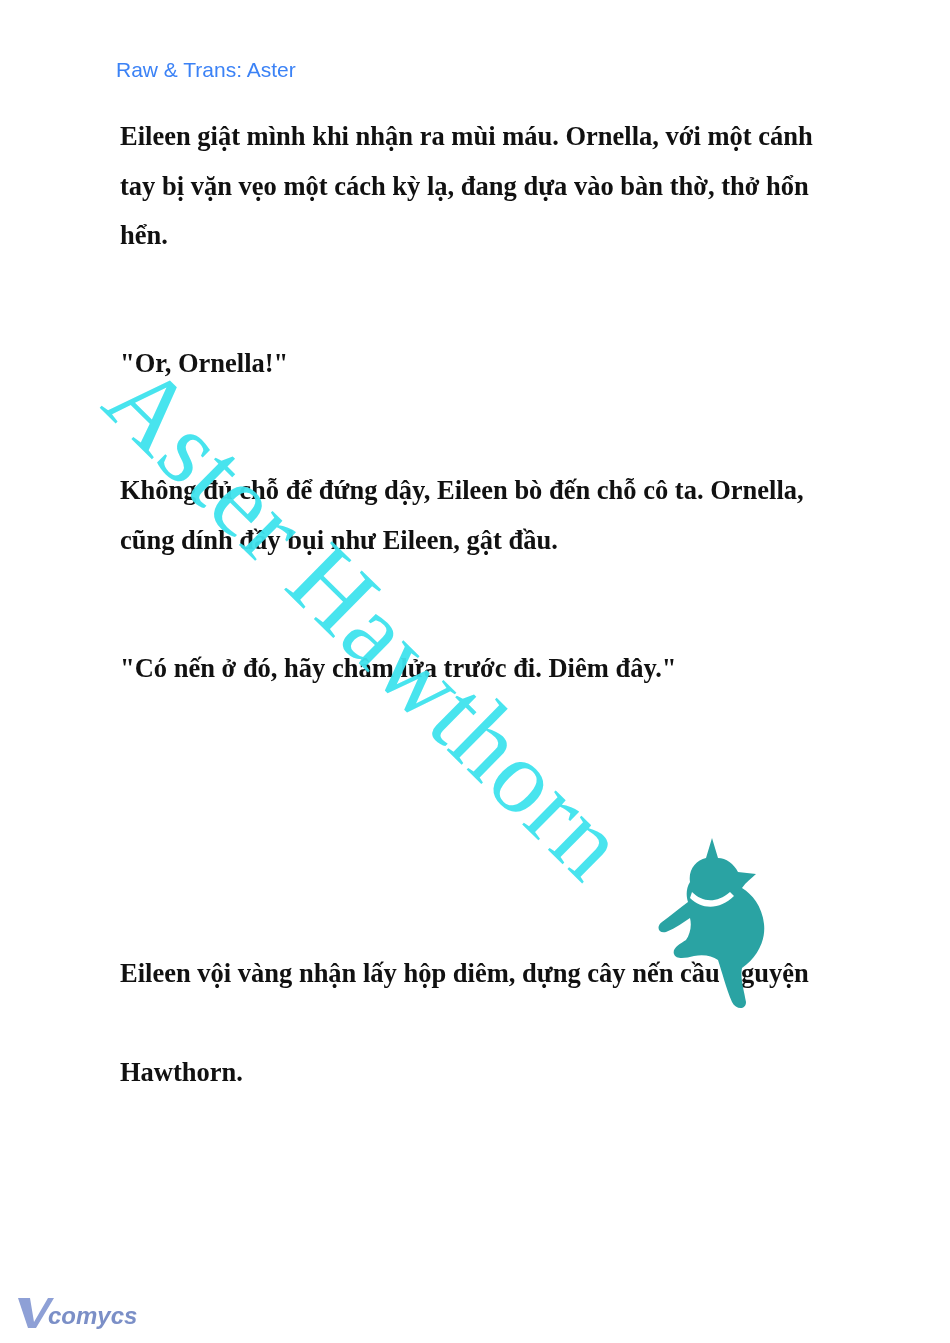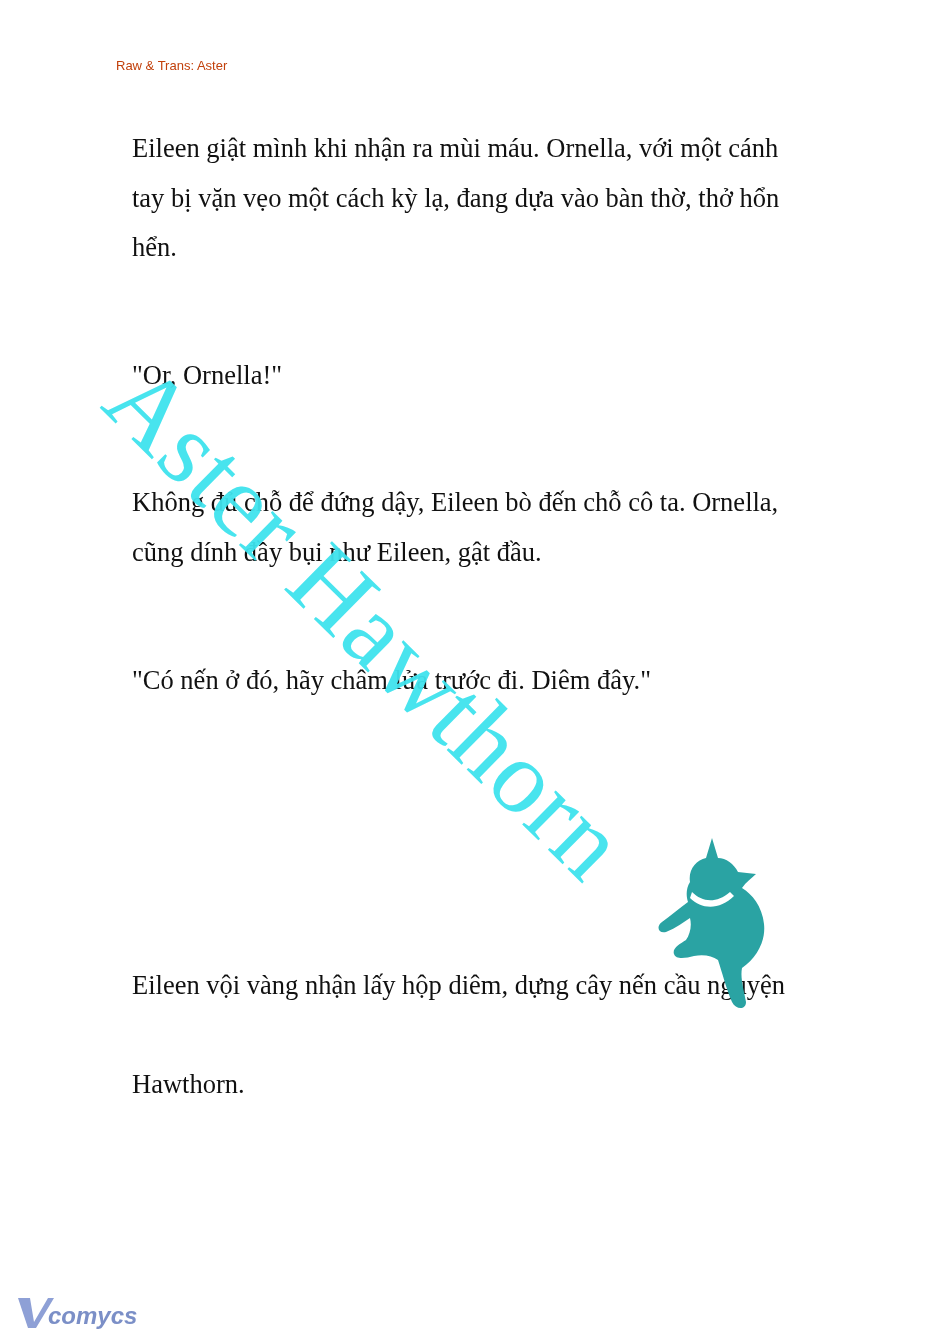--- a/index.html
+++ b/index.html
@@ -17,34 +17,35 @@
       position: absolute;
       left: 0; top: 0;
       width: 950px; height: 1343px;
       background: #ffffff;
     }
     .header {
       position: absolute;
       left: 116px;
       top: 58px;
       font-family: "Liberation Sans", sans-serif;
-      font-size: 13px;
-      color: #c2410c;
+      font-size: 21px;
+      color: #3b82f6;
       text-align: center;
     }
     .para {
       position: absolute;
       left: 116px;
       width: 720px;
       font-family: "Liberation Serif", serif;
       font-size: 26.5px;
       line-height: 49.5px;
       color: #111111;
-      margin: 16px;
+      margin: 4px;
       white-space: pre-line;
+      font-weight: bold;
     }
     .watermark {
       position: absolute;
       left: 105px;
       top: 588px;
       transform-origin: 0 0;
       transform: rotate(44.6deg);
       font-family: "Liberation Serif", serif;
       font-size: 104px;
       line-height: 104px;

